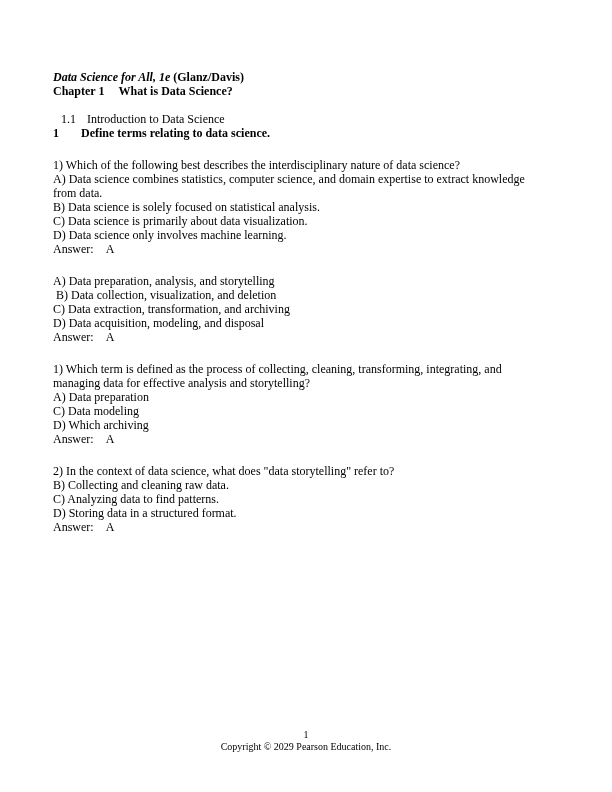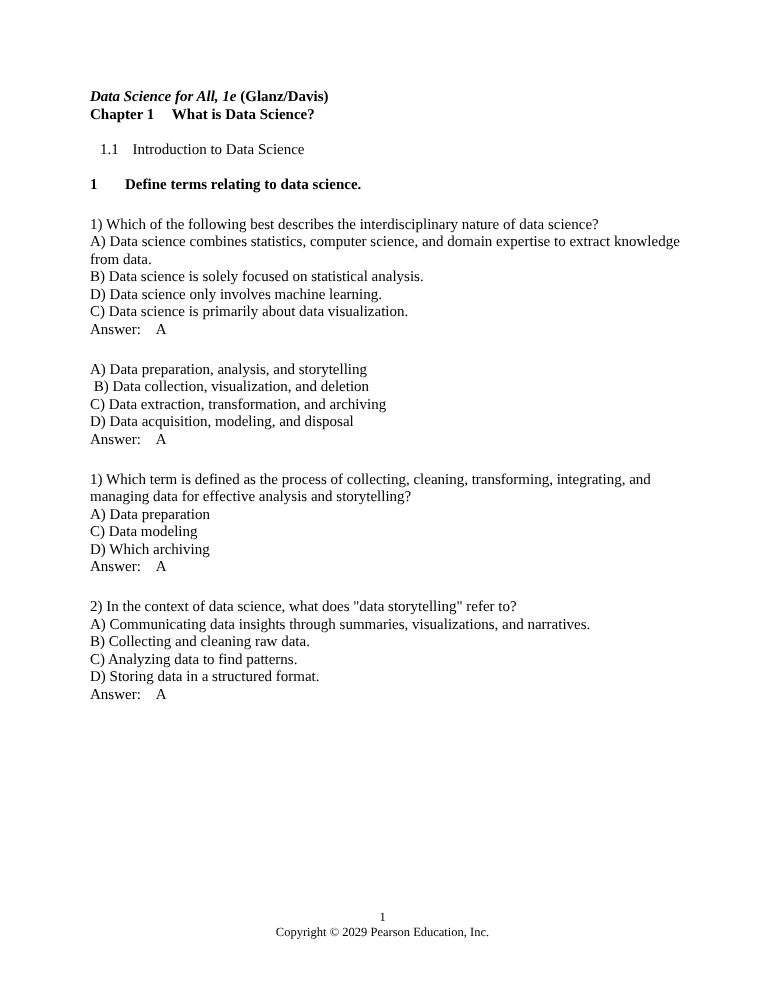--- a/index.html
+++ b/index.html
@@ -12,36 +12,36 @@
     height: 792px;
     position: relative;
     font-family: "Liberation Serif", serif;
     font-size: 12px;
     line-height: 14px;
     color: #000000;
     overflow: hidden;
   }
   .content {
     position: absolute;
-    left: 72px;
+    left: 53px;
     top: 70px;
     width: 476px;
   }
   .line { min-height: 14px; }
   .bold { font-weight: bold; }
   .bold-italic { font-weight: bold; font-style: italic; }
   .chapter-label { margin-right: 11px; }
   .section-number {
     display: inline-block;
     width: 31px;
     text-align: center;
   }
   .section-line { margin-top: 14px; }
   .objective-heading {
-    margin-top: 14px;
+    margin-top: 0;
     font-weight: bold;
   }
   .objective-number {
     display: inline-block;
     width: 25px;
     font-weight: bold;
   }
   .question { margin-top: 18px; }
   .choice { white-space: pre-wrap; font-family: Liberation Serif, serif; }
   .answer-value { margin-left: 9px; }
@@ -78,22 +78,22 @@
     <span>Define terms relating to data science.</span>
   </div>
 
   <div class="question">
     <div class="line">
       <span>1)</span>
       <span>Which of the following best describes the interdisciplinary nature of data science?</span>
     </div>
     <div class="line choice">A) Data science combines statistics, computer science, and domain expertise to extract knowledge from data.</div>
     <div class="line choice">B) Data science is solely focused on statistical analysis.</div>
+    <div class="line choice">C) Data science is primarily about data visualization.</div>
     <div class="line choice">D) Data science only involves machine learning.</div>
-    <div class="line choice">C) Data science is primarily about data visualization.</div>
     <div class="line">
       <span>Answer:</span>
       <span class="answer-value">A</span>
     </div>
   </div>
 
   <div class="question">
     <div class="line choice">A) Data preparation, analysis, and storytelling</div>
     <div class="line choice"> B) Data collection, visualization, and deletion</div>
     <div class="line choice">C) Data extraction, transformation, and archiving</div>
@@ -117,21 +117,20 @@
       <span>Answer:</span>
       <span class="answer-value">A</span>
     </div>
   </div>
 
   <div class="question">
     <div class="line">
       <span>2)</span>
       <span>In the context of data science, what does "data storytelling" refer to?</span>
     </div>
-    <div class="line choice">A) Communicating data insights through summaries, visualizations, and narratives.</div>
     <div class="line choice">B) Collecting and cleaning raw data.</div>
     <div class="line choice">C) Analyzing data to find patterns.</div>
     <div class="line choice">D) Storing data in a structured format.</div>
     <div class="line">
       <span>Answer:</span>
       <span class="answer-value">A</span>
     </div>
   </div>
 
 </div>

